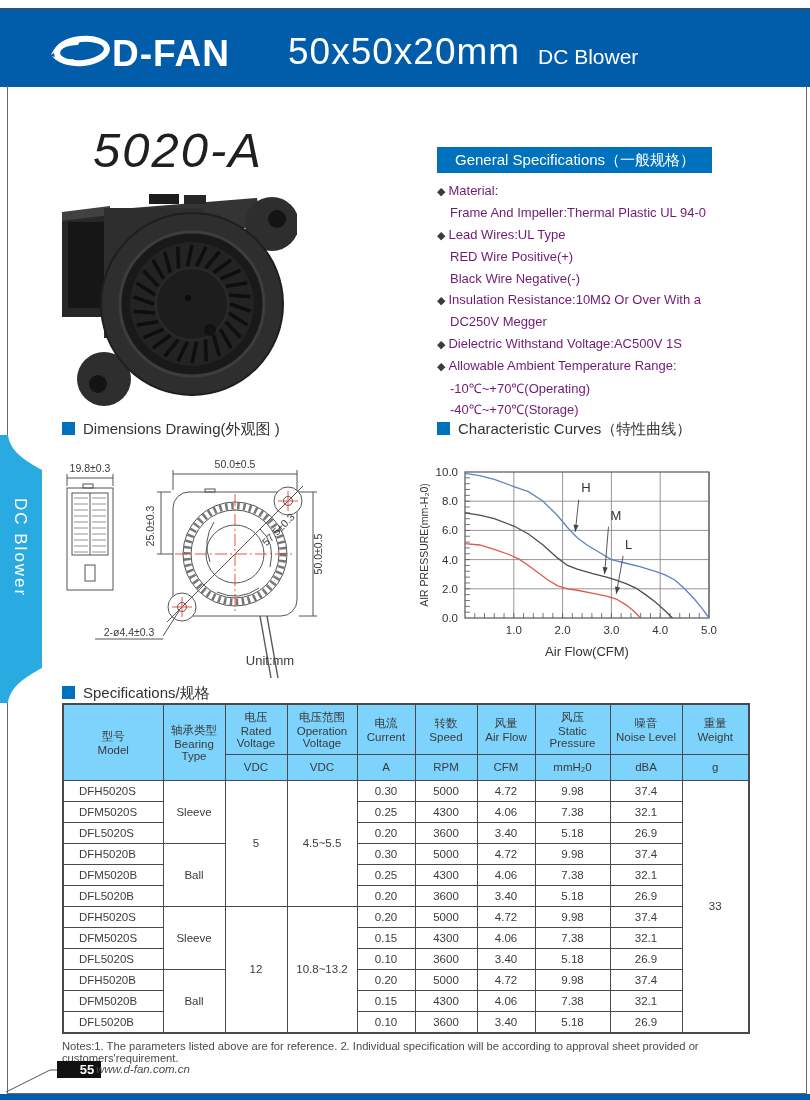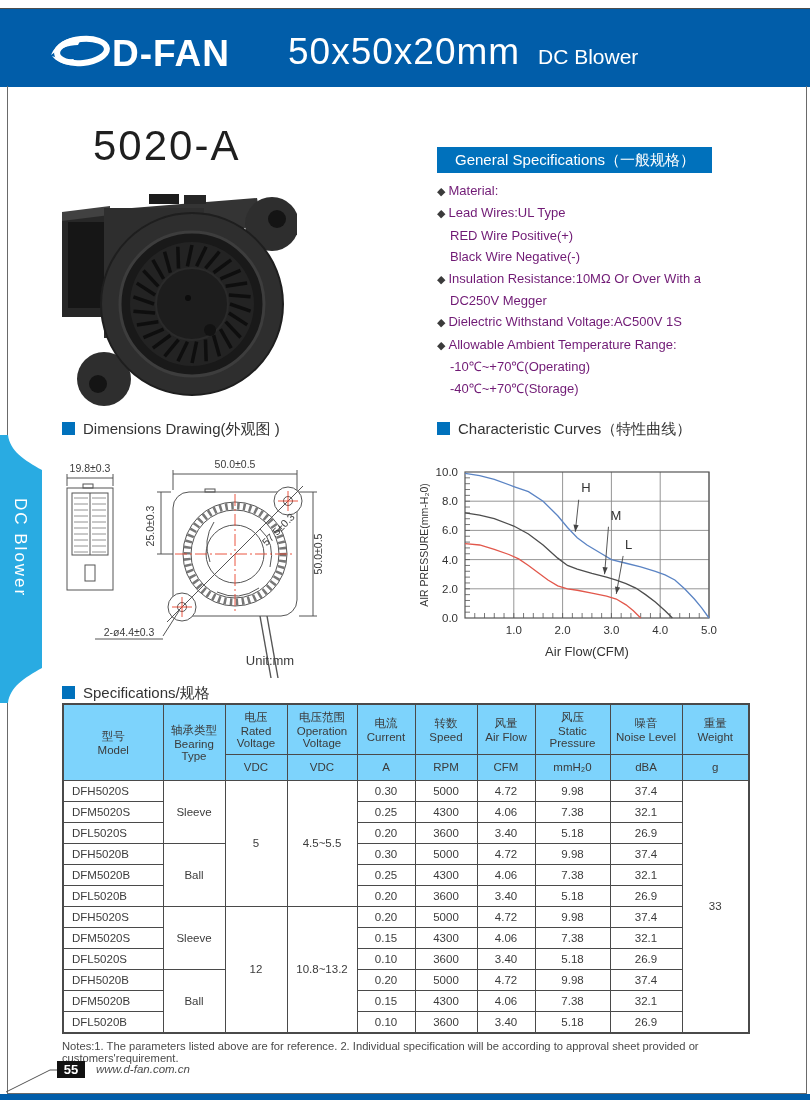--- a/index.html
+++ b/index.html
@@ -13,21 +13,21 @@
   .logo{position:absolute;left:48px;top:20px;}
   
   .frame{position:absolute;left:7px;top:86px;width:798px;height:1007px;
          border-left:1px solid #6a6a6a;border-right:1px solid #6a6a6a;border-bottom:1px solid #6a6a6a;}
   .bottombar{position:absolute;left:0;top:1094px;width:810px;height:6px;background:#015da9;}
   
   .side-tab{position:absolute;left:0;top:435px;}
   .side-label{position:absolute;left:10px;top:498px;writing-mode:vertical-rl;color:#fff;
               font-size:17px;letter-spacing:2px;}
   
-  .model-title{position:absolute;left:93px;top:122px;font-size:42px;color:#1f1f1f;letter-spacing:2px;}
+  .model-title{position:absolute;left:93px;top:122px;font-size:49px;color:#1f1f1f;letter-spacing:2px;font-style:italic;}
   
   .photo{position:absolute;left:52px;top:182px;}
   
   .gs-bar{position:absolute;left:437px;top:147px;width:275px;height:26px;background:#0071bc;color:#fff;
           font-size:15px;line-height:26px;padding-left:18px;box-sizing:border-box;}
   .gs-list{position:absolute;left:437px;top:180px;width:345px;font-size:13px;line-height:21.4px;color:#701a75;}
   .gs-item.b::before{content:"◆";font-size:11px;margin-right:3px;color:#3b3b3b;}
   .gs-item.c{padding-left:13px;}
   
   .sec-title{position:absolute;font-size:15px;color:#333;}
@@ -36,25 +36,25 @@
   .dims-svg{position:absolute;left:55px;top:440px;}
   .chart-box{position:absolute;left:415px;top:440px;}
   
   .spec-table{position:absolute;left:62px;top:703px;border-collapse:collapse;table-layout:fixed;
               font-size:11.5px;color:#3b3b3b;}
   .spec-table,.spec-table td,.spec-table th{border:1px solid #4a4a4a;}
   .spec-table{border:2px solid #4a4a4a;}
   .spec-table th{background:#7dd3fc;font-weight:normal;white-space:pre-line;font-size:11.5px;
                  text-align:center;vertical-align:middle;padding:2px 1px;}
   .spec-table td{text-align:center;vertical-align:middle;height:20px;padding:0 2px;}
-  .spec-table td.model-col{text-align:left;padding-left:8px;}
+  .spec-table td.model-col{text-align:left;padding-left:15px;}
   
   .notes{position:absolute;left:62px;top:1040px;font-size:11.2px;color:#4a4a4a;}
   .page-no{position:absolute;left:57px;top:1061px;width:28px;height:17px;background:#111;color:#fff;
-           font-size:13px;font-weight:bold;text-align:center;line-height:17px;}
+           font-size:13px;font-weight:bold;text-align:center;line-height:17px;padding-left:16px;}
   .website{position:absolute;left:96px;top:1063px;font-size:11.5px;color:#4a4a4a;text-decoration:none;font-style:italic;}
   .corner-svg{position:absolute;left:0;top:1040px;}
 </style>
 </head>
 <body>
 
 <div class="page">
 
   <div class="topbar">
     <svg class="logo" width="62" height="44" viewBox="0 0 62 44">
@@ -124,20 +124,21 @@
       </g>
     <circle cx="140" cy="122" r="36" fill="#1d1d1d"></circle>
     <circle cx="140" cy="122" r="36" fill="none" stroke="#2a2a2a" stroke-width="2"></circle>
     <circle cx="136" cy="116" r="3" fill="#0c0c0c"></circle>
     <circle cx="158" cy="148" r="6" fill="#121212"></circle>
   </svg>
 
   <div class="gs-bar">General Specifications（一般规格）</div>
   <div class="gs-list" id="gs-list">
       <div class="gs-item b">Material:</div>
+      <div class="gs-item c">Frame And Impeller:Thermal Plastic UL 94-0</div>
       <div class="gs-item b">Lead Wires:UL Type</div>
       <div class="gs-item c">RED Wire Positive(+)</div>
       <div class="gs-item c">Black Wire Negative(-)</div>
       <div class="gs-item b">Insulation Resistance:10MΩ Or Over With a</div>
       <div class="gs-item c">DC250V Megger</div>
       <div class="gs-item b">Dielectric Withstand Voltage:AC500V 1S</div>
       <div class="gs-item b">Allowable Ambient Temperature Range:</div>
       <div class="gs-item c">-10℃~+70℃(Operating)</div>
       <div class="gs-item c">-40℃~+70℃(Storage)</div>
     </div>

